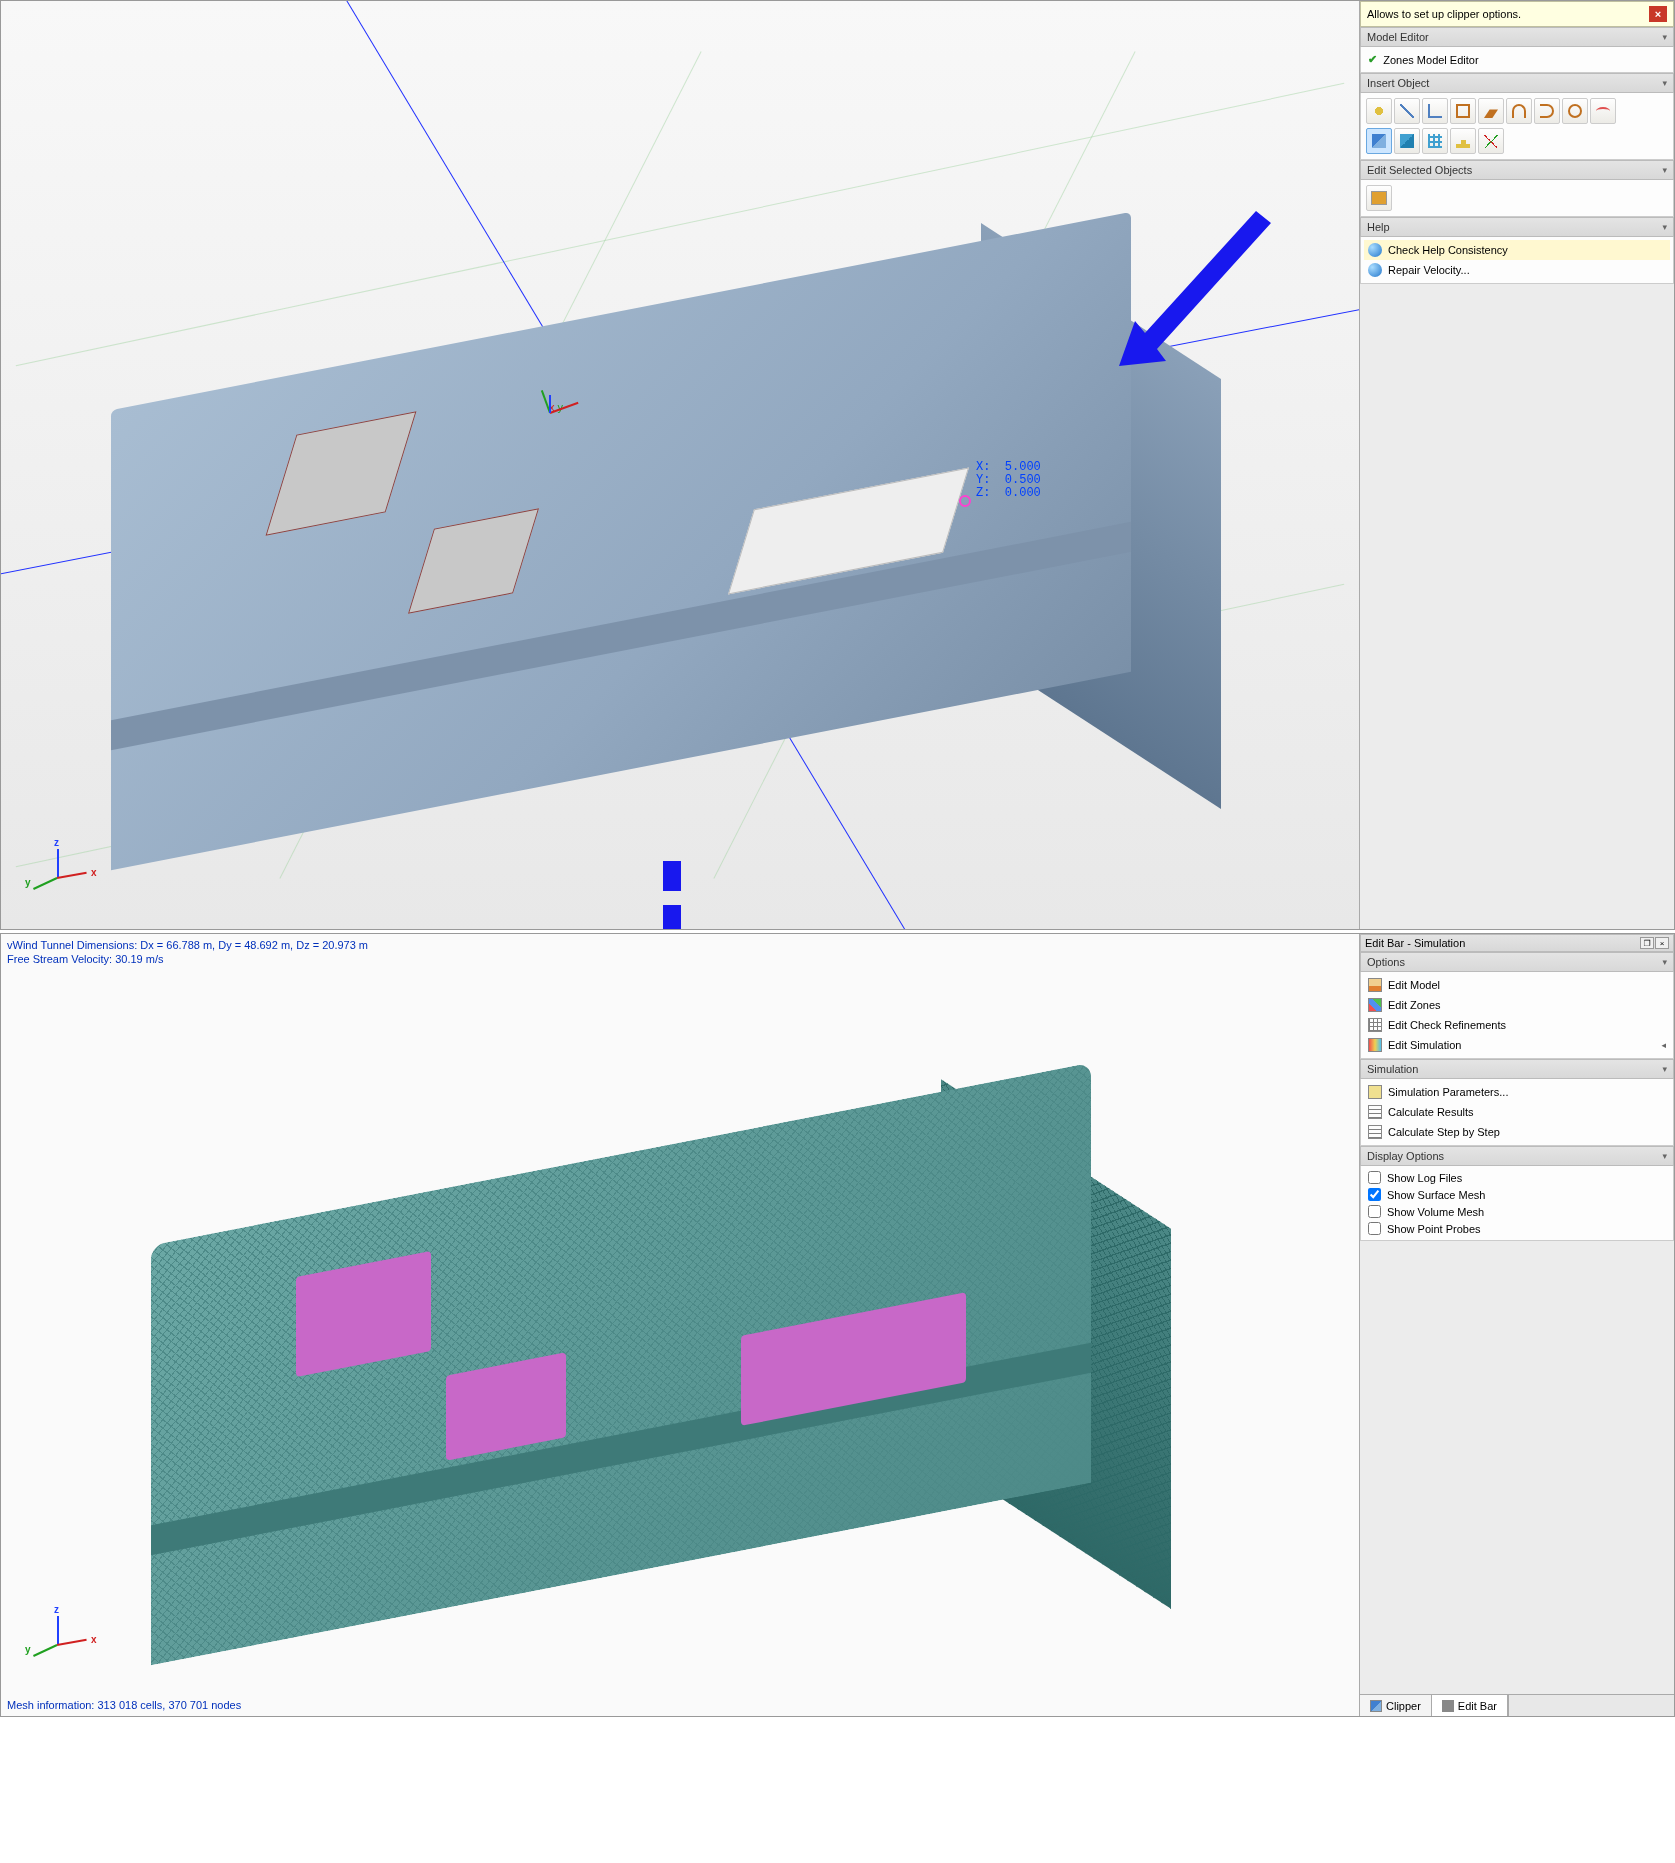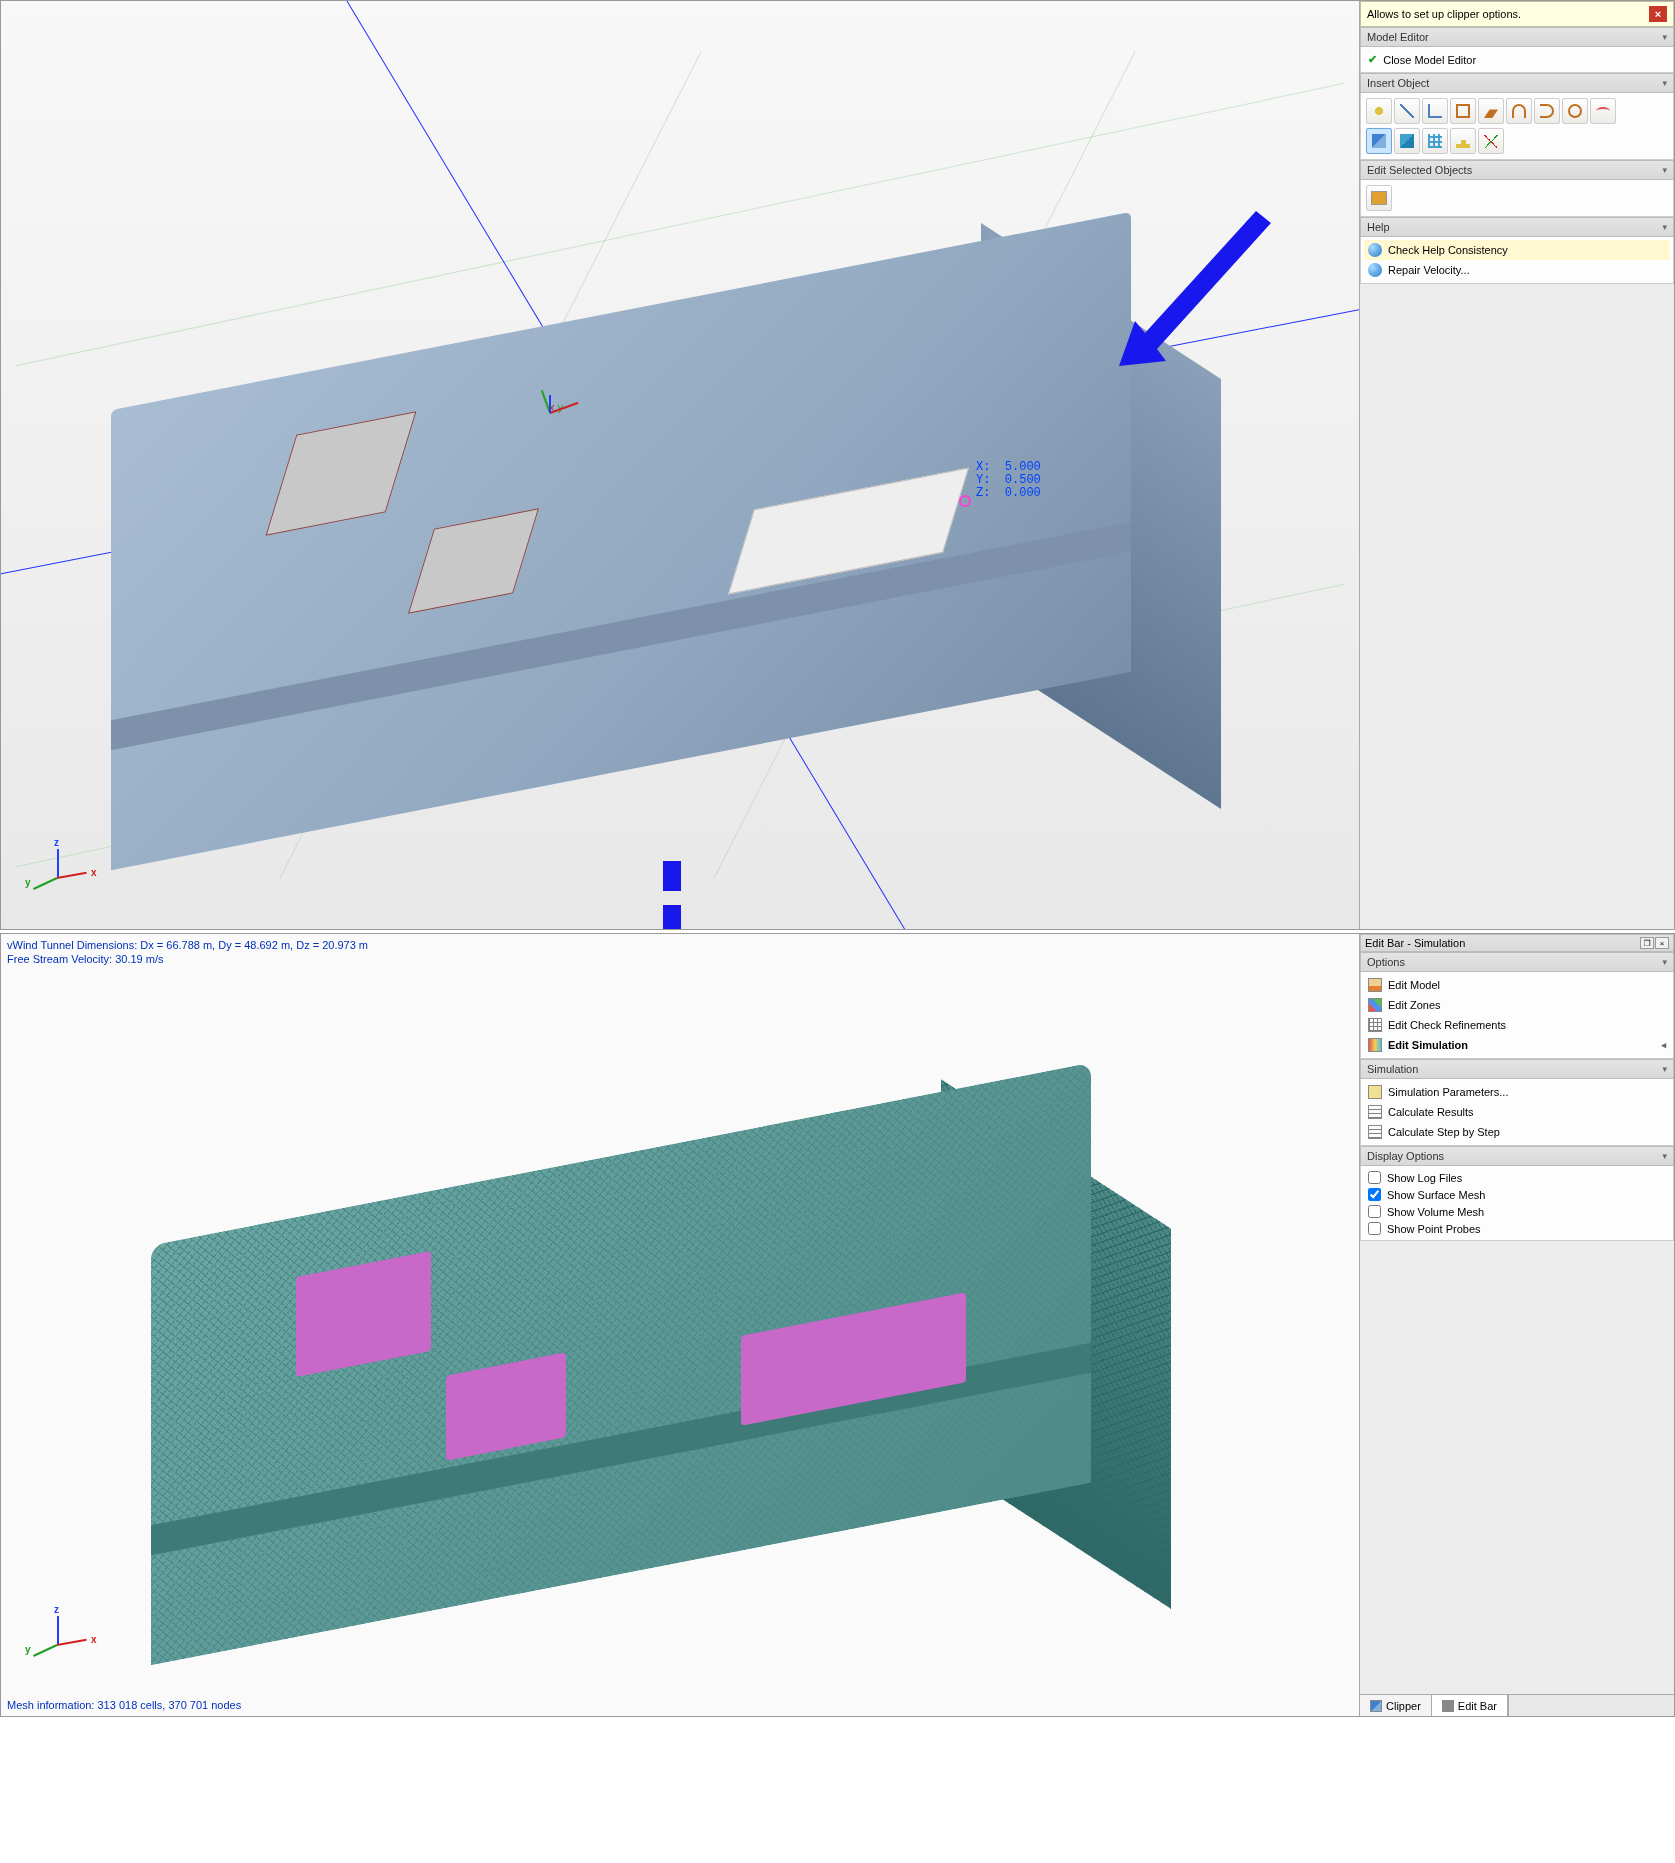--- a/index.html
+++ b/index.html
@@ -14,21 +14,21 @@
 .sidebar { width: 315px; background: #ececec; border-left: 1px solid #aaa; display: flex; flex-direction: column; font-size: 11px; }
 
 
 .tooltip-bar { background: #ffffe1; border: 1px solid #c0c0a0; padding: 4px 6px; display: flex; align-items: center; justify-content: space-between; }
 .tooltip-bar .close { background: #c83828; color: white; width: 18px; height: 16px; display: flex; align-items: center; justify-content: center; font-weight: bold; cursor: pointer; }
 .panel-header { background: linear-gradient(to bottom, #e4e4e4, #d8d8d8); border: 1px solid #bbb; padding: 3px 6px; display: flex; align-items: center; justify-content: space-between; font-size: 11px; color: #333; }
 .panel-header .chevron { color: #666; font-size: 9px; }
 .panel-body { background: #fdfdfd; border: 1px solid #ccc; border-top: none; padding: 3px; }
 .panel-item { padding: 3px 4px; display: flex; align-items: center; gap: 6px; cursor: pointer; }
 .panel-item.highlighted { background: #fff8d0; }
-.panel-item.bold { font-weight: bold; }
+.panel-item.bold { font-weight: normal; }
 .check-green { color: #2a9d2a; font-weight: bold; }
 .globe-icon { width: 14px; height: 14px; border-radius: 50%; background: radial-gradient(circle at 30% 30%, #aaddff, #2277cc); display: inline-block; }
 .toolbar-row { display: flex; gap: 2px; padding: 2px; flex-wrap: wrap; }
 .tool-btn { width: 26px; height: 26px; border: 1px solid #ccc; background: linear-gradient(to bottom, #fefefe, #ecebe6); display: flex; align-items: center; justify-content: center; cursor: pointer; border-radius: 2px; }
 .tool-btn.selected { background: #cde6ff; border-color: #6aa8e0; }
 .tool-glyph { width: 14px; height: 14px; display: inline-block; }
 .color-swatch { width: 16px; height: 14px; border: 1px solid #999; }
 
 
 .titlebar { background: linear-gradient(to bottom, #e4e4e4, #d8d8d8); border: 1px solid #bbb; padding: 2px 4px; display: flex; align-items: center; justify-content: space-between; }
@@ -189,21 +189,21 @@
         <span class="close">×</span>
       </div>
 
       <div class="panel-header">
         <span>Model Editor</span>
         <span class="chevron">▾</span>
       </div>
       <div class="panel-body">
         <div class="panel-item">
           <span class="check-green">✔</span>
-          <span>Close Model Editor</span>
+          <span>Zones Model Editor</span>
         </div>
       </div>
 
       <div class="panel-header">
         <span>Insert Object</span>
         <span class="chevron">▾</span>
       </div>
       <div class="panel-body">
         <div class="toolbar-row">
           <div class="tool-btn">

